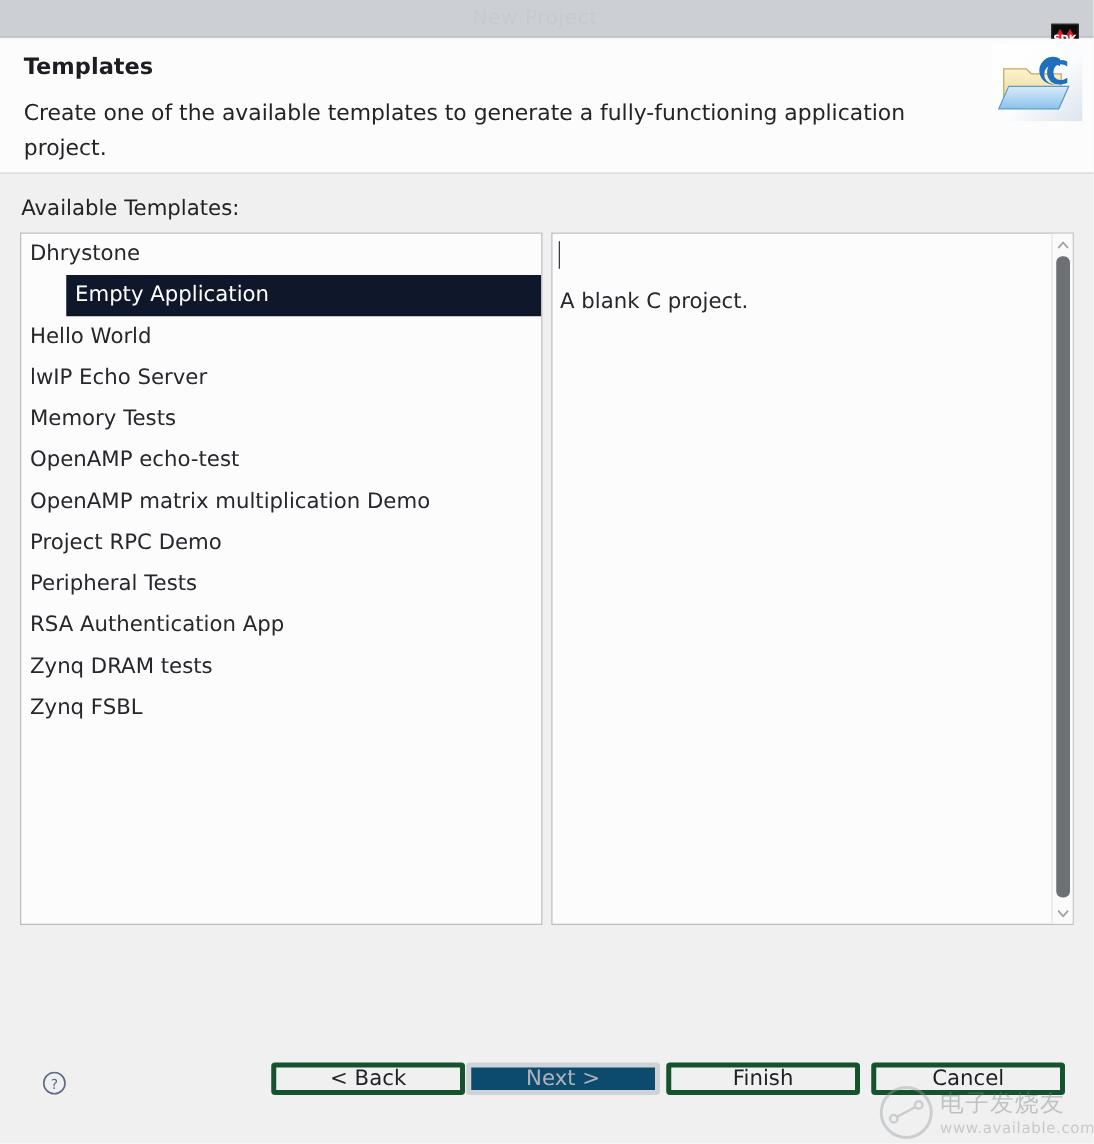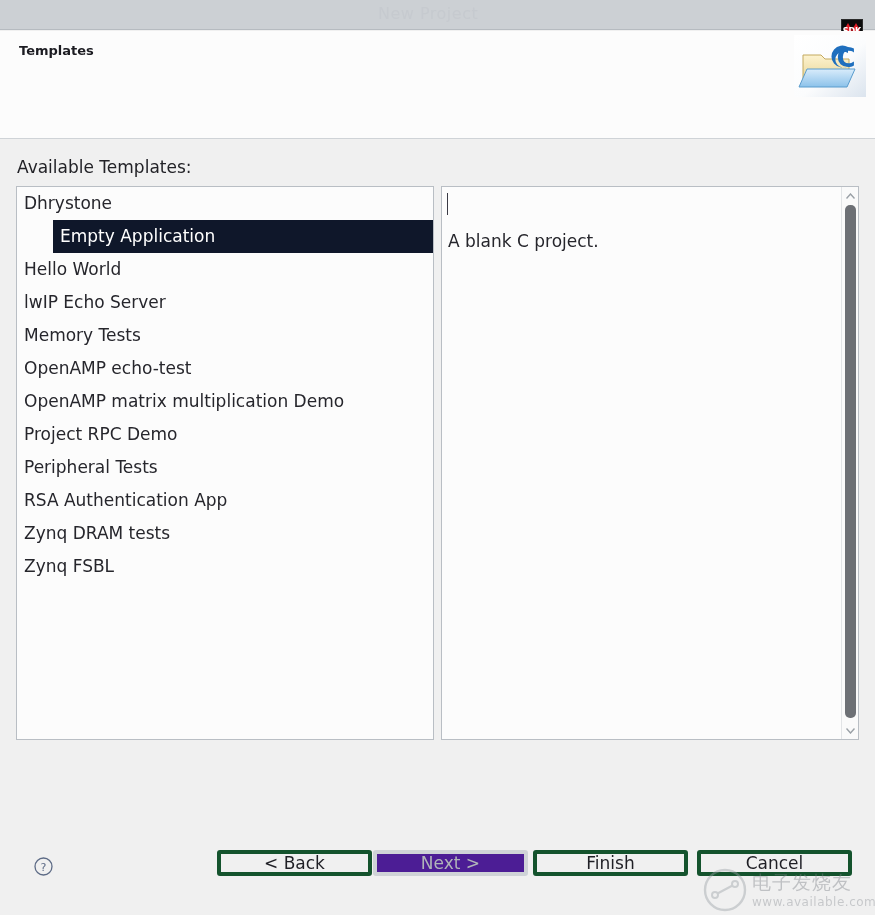--- a/index.html
+++ b/index.html
@@ -57,21 +57,21 @@
     width: 875px;
     height: 108px;
     background: #fcfcfc;
     border-bottom: 1px solid #cfd3d7;
     box-sizing: border-box;
   }
   .header-title {
     position: absolute;
     left: 19px;
     top: 12px;
-    font-size: 13px;
+    font-size: 18px;
     font-weight: bold;
     color: #1c1c22;
   }
   .header-desc {
     position: absolute;
     left: 19px;
     top: 46px;
     width: 740px;
     font-size: 17.5px;
     line-height: 28px;
@@ -203,21 +203,21 @@
     font-size: 17px;
     color: #1f1f25;
     display: flex;
     align-items: center;
     justify-content: center;
     padding: 0;
   }
   .btn.disabled {
     color: #b0b4b9;
     border-color: #cfd3d7;
-    background: #4c1d95;
+    background: #0c4a6e;
   }
   .btn-back   { left: 217px; }
   .btn-next   { left: 373px; }
   .btn-finish { left: 533px; }
   .btn-cancel { left: 697px; }
 
   
   .watermark {
     position: absolute;
     left: 700px;
@@ -267,20 +267,21 @@
         <rect x="0" y="0" width="20" height="20" fill="#0b0b0b"></rect>
         <path d="M2 10 L6 3 L10 10 L6 17 Z" fill="#e01b24"></path>
         <path d="M10 10 L14 3 L18 10 L14 17 Z" fill="#e01b24"></path>
         <text x="10" y="13.5" font-family="DejaVu Sans, sans-serif" font-size="8" font-weight="bold" fill="#ffffff" text-anchor="middle">SDK</text>
       </svg>
     </div>
   </div>
 
   <div class="header">
     <div class="header-title">Templates</div>
+    <div class="header-desc">Create one of the available templates to generate a fully-functioning application project.</div>
     <div class="header-icon">
       <svg width="72" height="62" viewBox="0 0 72 62">
         <defs>
           <linearGradient id="bgGrad" x1="0" y1="0" x2="1" y2="1">
             <stop offset="0%" stop-color="#ffffff"></stop>
             <stop offset="55%" stop-color="#fbfcfd"></stop>
             <stop offset="100%" stop-color="#dbe4ee"></stop>
           </linearGradient>
           <linearGradient id="folderBack" x1="0" y1="0" x2="0" y2="1">
             <stop offset="0%" stop-color="#fdf3d0"></stop>

